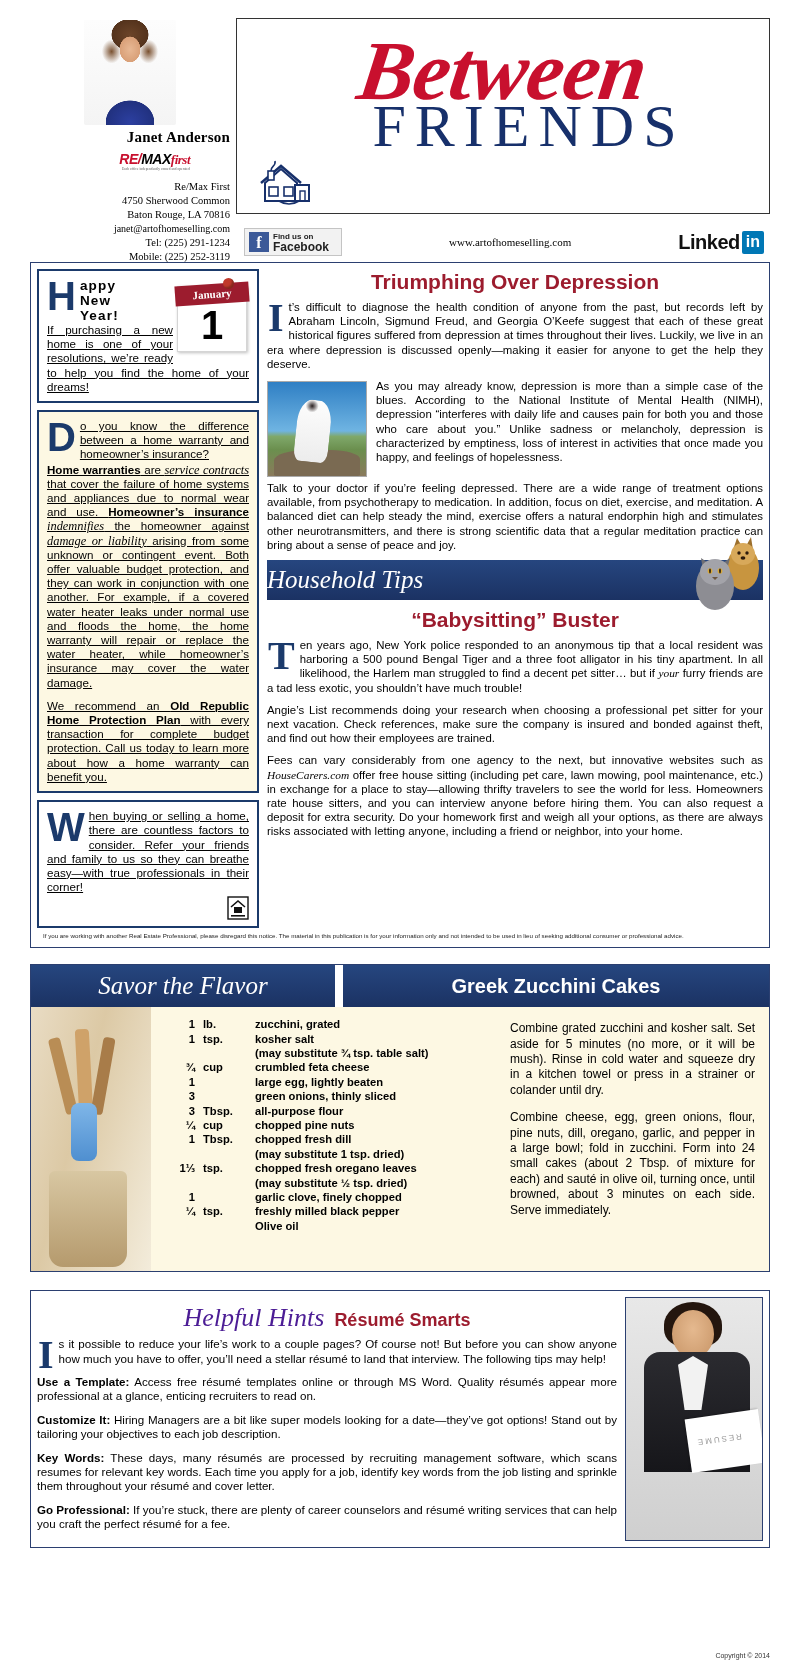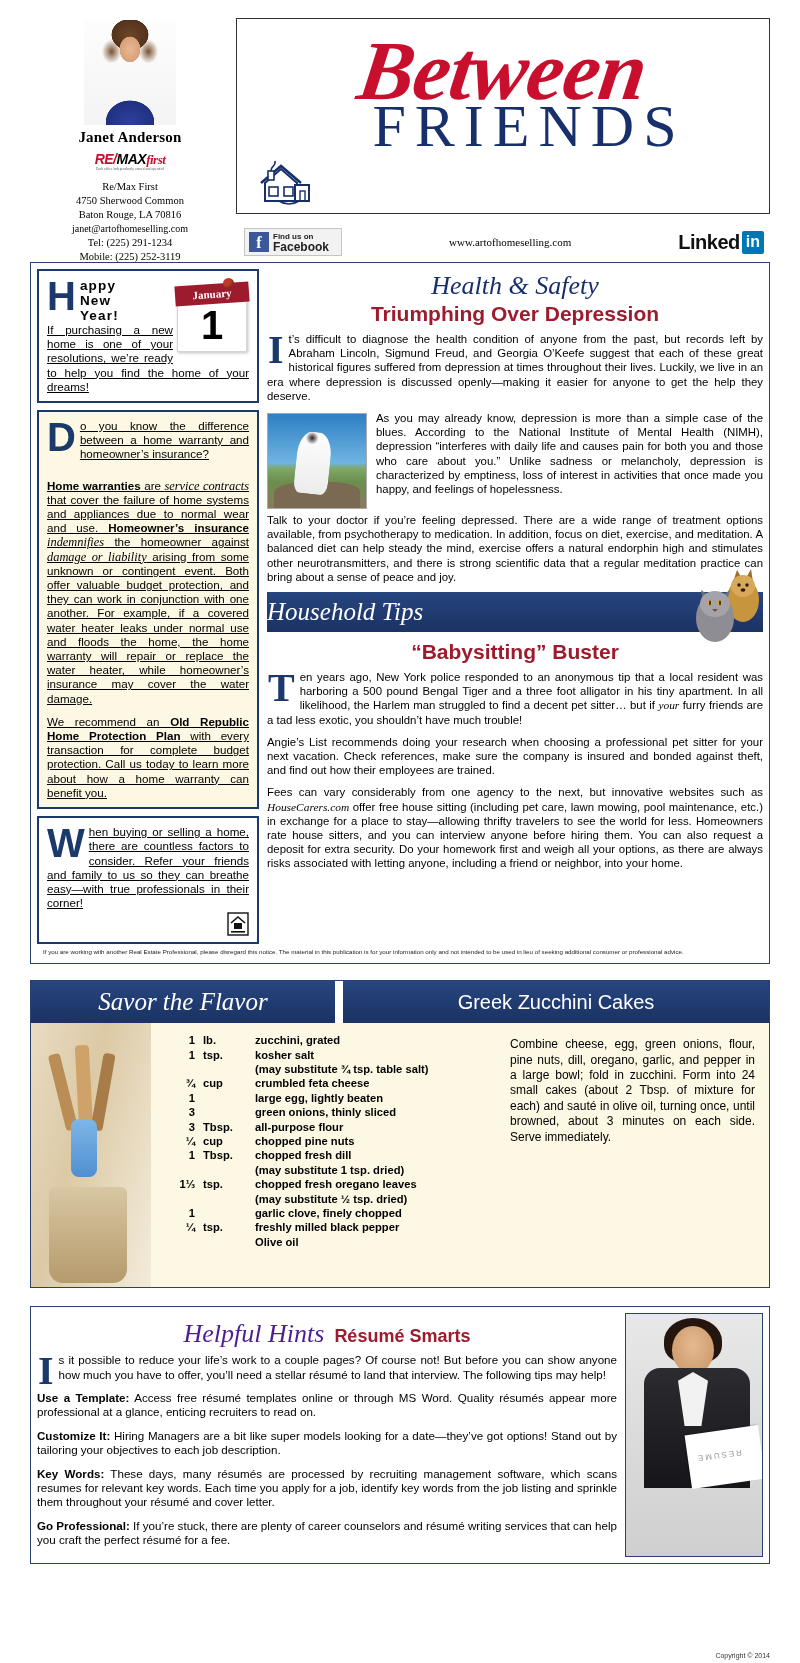--- a/index.html
+++ b/index.html
@@ -10,21 +10,21 @@
     font-family: "Liberation Sans", sans-serif;
     color: #000;
     position: relative;
     overflow: hidden;
   }
   .page { position:relative; width:800px; height:1663px; }
 
   
   .masthead { display:flex; padding: 18px 30px 6px 30px; height:262px; }
   .agent-col {
-    width: 200px; text-align:center;
+    width: 200px; text-align:right;
     font-family: "Liberation Serif", serif;
   }
   .agent-photo {
     width: 92px; height:105px; margin: 2px auto 2px auto;
     border-radius: 2px;
     background:
       radial-gradient(ellipse 17px 21px at 50% 28%, #e8b894 0%, #d9a078 60%, rgba(217,160,120,0) 62%),
       radial-gradient(ellipse 26px 22px at 50% 14%, #6b4428 0%, #54331c 70%, rgba(84,51,28,0) 72%),
       radial-gradient(ellipse 13px 16px at 30% 30%, #7a5130 0%, rgba(122,81,48,0) 75%),
       radial-gradient(ellipse 13px 16px at 70% 30%, #7a5130 0%, rgba(122,81,48,0) 75%),
@@ -180,21 +180,21 @@
   .panel.p2 { margin-top:16px; padding:0; border:1px solid #2b3f70;}
   .recipe-head { display:flex; height:42px; background:#fdf8e3; }
   .rh-left {
     width:304px; background:linear-gradient(#26467f,#1b3263); color:#fff;
     font-family:"Liberation Serif",serif; font-style:italic; font-size:25px;
     display:flex; align-items:center; justify-content:center;
   }
   .rh-gap { width:8px; background:#fff;}
   .rh-right {
     flex:1; background:linear-gradient(#26467f,#1b3263); color:#fff;
-    font-weight:400; font-size:20px; display:flex; align-items:center; justify-content:center;
+    font-weight:700; font-size:20px; display:flex; align-items:center; justify-content:center;
   }
   .recipe-body { display:flex; background:#fdf8e3; min-height:264px;}
   .utensils {
     width:120px; position:relative; overflow:hidden;
     background:linear-gradient(105deg,#e9dcc4 0%, #dcc9a5 40%, #f3ecdb 100%);
   }
   .ut-crock { position:absolute; left:18px; bottom:4px; width:78px; height:96px;
      background:linear-gradient(#d8c7a2,#b59a6d); border-radius:6px 6px 14px 14px;}
   .ut-h1 { position:absolute; left:26px; top:30px; width:12px; height:78px; background:#b98d55; transform:rotate(-14deg); border-radius:4px;}
   .ut-h2 { position:absolute; left:46px; top:22px; width:14px; height:86px; background:#cfa269; transform:rotate(-3deg); border-radius:4px;}
@@ -317,21 +317,21 @@
           <span class="dropcap">H</span>
           <div class="hny-head" style="white-space:pre-line">appy
 New
 Year!</div>
           <div class="body-sm" style="clear:none">If purchasing a new home is one of your resolutions, we’re ready to help you find the home of your dreams!</div>
         </div>
 
         <div class="box-cream">
           <span class="dropcap">D</span>
           <div class="body-sm">o you know the difference between a home warranty and homeowner’s insurance?</div>
-          <div class="body-sm" style="margin-top:17px">
+          <div class="body-sm" style="margin-top:1px">
             <b>Home warranties</b><span> are </span><i>service contracts</i><span> that cover the failure of home systems and appliances due to normal wear and use. </span><b>Homeowner’s insurance</b><span> </span><i>indemnifies</i><span> the homeowner against </span><i>damage or liability</i><span> arising from some unknown or contingent event. Both offer valuable budget protection, and they can work in conjunction with one another. For example, if a covered water heater leaks under normal use and floods the home, the home warranty will repair or replace the water heater, while homeowner’s insurance may cover the water damage.</span>
           </div>
           <div class="body-sm" style="margin-top:9px">
             <span>We recommend an </span><b>Old Republic Home Protection Plan</b><span> with every transaction for complete budget protection. Call us today to learn more about how a home warranty can benefit you.</span>
           </div>
         </div>
 
         <div class="box-plain" style="height:128px">
           <span class="dropcap">W</span>
           <div class="body-sm">hen buying or selling a home, there are countless factors to consider. Refer your friends and family to us so they can breathe easy—with true professionals in their corner!</div>
@@ -339,21 +339,20 @@
             <rect x="1" y="1" width="20" height="22" fill="none" stroke="#111" stroke-width="1.4"></rect>
             <path d="M4 11 L11 5 L18 11" fill="none" stroke="#111" stroke-width="1.6"></path>
             <rect x="7" y="11" width="8" height="6" fill="#111"></rect>
             <rect x="4" y="19" width="14" height="1.6" fill="#111"></rect>
           </svg>
         </div>
       </div>
 
       <div class="col-right">
 
-        <div class="script-head">Health &amp; Safety</div>
         <div class="red-head">Triumphing Over Depression</div>
 
         <div class="art-body">
           <p>
             <span class="dropcap-serif">I</span><span>t’s difficult to diagnose the health condition of anyone from the past, but records left by Abraham Lincoln, Sigmund Freud, and Georgia O’Keefe suggest that each of these great historical figures suffered from depression at times throughout their lives. Luckily, we live in an era where depression is discussed openly—making it easier for anyone to get the help they deserve.</span>
           </p>
           <p>
             <span class="img-yoga">
               <span class="rock"></span>
                 <span class="figure"></span>
@@ -488,20 +487,21 @@
             <div class="ing-unit">tsp.</div>
             <div class="ing-name">freshly milled black pepper</div>
           </div>
           <div class="ing-row">
             <div class="ing-qty"></div>
             <div class="ing-unit"></div>
             <div class="ing-name">Olive oil</div>
           </div>
         </div>
       <div class="directions">
+        <p>Combine grated zucchini and kosher salt. Set aside for 5 minutes (no more, or it will be mush). Rinse in cold water and squeeze dry in a kitchen towel or press in a strainer or colander until dry.</p>
         <p>Combine cheese, egg, green onions, flour, pine nuts, dill, oregano, garlic, and pepper in a large bowl; fold in zucchini. Form into 24 small cakes (about 2 Tbsp. of mixture for each) and sauté in olive oil, turning once, until browned, about 3 minutes on each side. Serve immediately.</p>
       </div>
     </div>
   </div>
 
   <div class="panel p3">
     <div class="hints-main">
       <div class="hints-head">
         <span class="script">Helpful Hints</span>
         <span class="red">Résumé Smarts</span>

